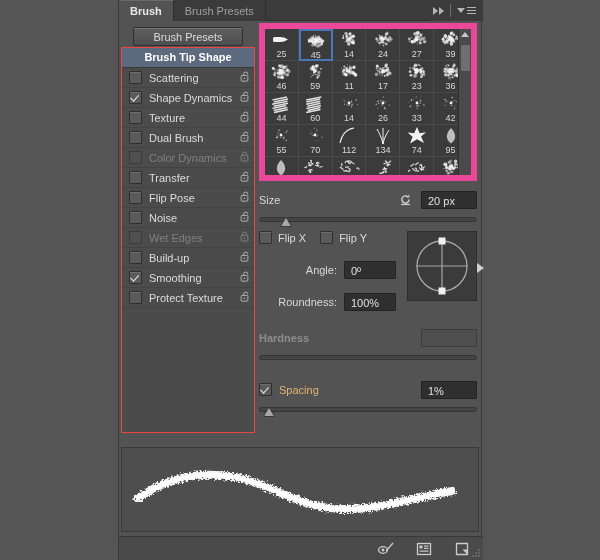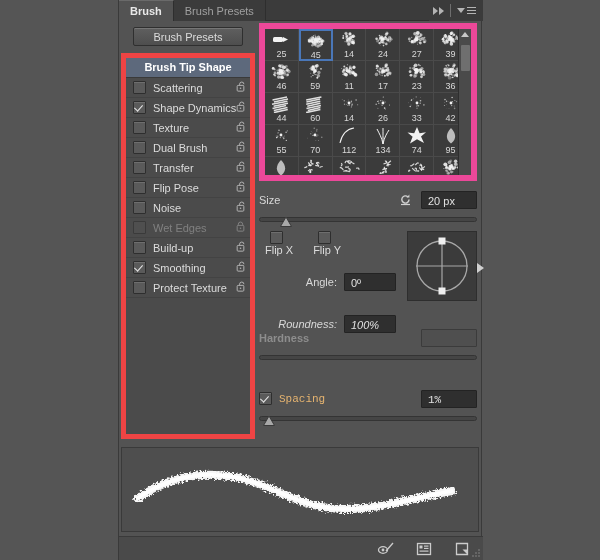--- a/index.html
+++ b/index.html
@@ -68,23 +68,23 @@
   .presets-btn-wrap{padding:4px 0 7px 0;display:flex;justify-content:center;}
   .presets-btn{
     width:110px;height:19px;line-height:19px;text-align:center;
     font-size:11px;color:#dcdcdc;
     background:linear-gradient(#5f5f5f,#4e4e4e);
     border:1px solid #2f2f2f;border-radius:2px;
     box-shadow:inset 0 1px 0 #767676;
     box-sizing:border-box;
   }
   .optlist{
-    position:absolute;left:0;top:30px;width:134px;height:386px;
+    position:absolute;left:0;top:24px;width:134px;height:386px;
     background:#4b4b4b;
-    border:5px solid #ef4444;
+    border:1px solid #ef4444;
     box-sizing:border-box;
     overflow:hidden;
   }
   .opt-head{
     height:19px;line-height:19px;
     background:#5d697c;color:#ffffff;
     font-size:11px;font-weight:bold;text-align:center;
     border-bottom:1px solid #3a3a3a;
   }
   .opt-row{
@@ -169,21 +169,21 @@
   .track{
     position:absolute;left:0;top:4px;width:218px;height:5px;
     background:#454545;border:1px solid #343434;border-radius:3px;
     box-sizing:border-box;
   }
   .knob{
     position:absolute;top:4px;width:12px;height:10px;
   }
 
   .flipgroup{display:flex;align-items:center;margin-top:11px;gap:0;}
-  .flipitem{display:flex;align-items:center;margin-right:14px;flex-direction:column;}
+  .flipitem{display:flex;align-items:center;margin-right:14px;}
   .flipitem .opt-label{margin-left:6px;}
 
   .angle-dial{
     position:absolute;right:0px;top:0px;width:70px;height:70px;
     background:#3b3b3b;border:1px solid #2e2e2e;box-sizing:border-box;
   }
   .dial-arrow{
     position:absolute;right:-8px;top:31px;width:0;height:0;
     border-top:5px solid transparent;border-bottom:5px solid transparent;
     border-left:7px solid #d0d0d0;
@@ -274,20 +274,29 @@
                   <path d="M4.0,4.2 v-1.3 a2.4,2.4 0 0 1 4.8,0" fill="none" stroke="#c4c4c4" stroke-width="1.1"></path>
                   <rect x="1.3" y="4.2" width="7.4" height="6.4" rx="1" fill="none" stroke="#c4c4c4" stroke-width="1.1"></rect>
                   <circle cx="5" cy="7.4" r="0.9" fill="#c4c4c4"></circle>
                 </svg></span>
             </div>
             <div class="opt-row">
               <span class="cb"></span>
               <span class="opt-label">Dual Brush</span>
               <span class="lock"><svg width="9" height="12" viewBox="0 0 10 12">
                   <path d="M4.0,4.2 v-1.3 a2.4,2.4 0 0 1 4.8,0" fill="none" stroke="#c4c4c4" stroke-width="1.1"></path>
+                  <rect x="1.3" y="4.2" width="7.4" height="6.4" rx="1" fill="none" stroke="#c4c4c4" stroke-width="1.1"></rect>
+                  <circle cx="5" cy="7.4" r="0.9" fill="#c4c4c4"></circle>
+                </svg></span>
+            </div>
+            <div class="opt-row disabled">
+              <span class="cb dim"></span>
+              <span class="opt-label">Color Dynamics</span>
+              <span class="lock"><svg width="9" height="12" viewBox="0 0 10 12">
+                  <path d="M2.6,4.2 v-1.3 a2.4,2.4 0 0 1 4.8,0 v1.3" fill="none" stroke="#c4c4c4" stroke-width="1.1"></path>
                   <rect x="1.3" y="4.2" width="7.4" height="6.4" rx="1" fill="none" stroke="#c4c4c4" stroke-width="1.1"></rect>
                   <circle cx="5" cy="7.4" r="0.9" fill="#c4c4c4"></circle>
                 </svg></span>
             </div>
             <div class="opt-row">
               <span class="cb"></span>
               <span class="opt-label">Transfer</span>
               <span class="lock"><svg width="9" height="12" viewBox="0 0 10 12">
                   <path d="M4.0,4.2 v-1.3 a2.4,2.4 0 0 1 4.8,0" fill="none" stroke="#c4c4c4" stroke-width="1.1"></path>
                   <rect x="1.3" y="4.2" width="7.4" height="6.4" rx="1" fill="none" stroke="#c4c4c4" stroke-width="1.1"></rect>
@@ -1296,38 +1305,38 @@
             <span class="cb" id="cb-flipy"></span>
             <span class="opt-label">Flip Y</span>
           </span>
         </div>
 
         <div class="fieldrow" style="margin-top:17px;">
           <span class="lbl">Angle:</span>
           <span class="numbox sm">0º</span>
         </div>
 
-        <div class="fieldrow" style="margin-top:24px;font-style:italic;">
+        <div class="fieldrow" style="margin-top:14px;">
           <span class="lbl">Roundness:</span>
           <span class="numbox sm">100%</span>
         </div>
       </div>
 
       <div class="ctlsec" style="margin-top:11px;font-weight:bold;">
         <div class="rowline">
           <span class="lbl dim">Hardness</span>
           <span class="spacer"></span>
           <span class="numbox empty"></span>
         </div>
         <div class="slider">
           <span class="track"></span>
         </div>
       </div>
 
-      <div class="ctlsec" style="margin-top:24px;font-family:Liberation Mono, monospace;">
+      <div class="ctlsec" style="margin-top:15px;">
         <div class="rowline">
           <span class="cb checked"></span>
           <span class="lbl on" style="margin-left:7px;">Spacing</span>
           <span class="spacer"></span>
           <span class="numbox">1%</span>
         </div>
         <div class="slider">
           <span class="track"></span>
           <span class="knob" id="spacing-knob" style="left: 4.12px;">
             <svg width="12" height="10" viewBox="0 0 12 10">

